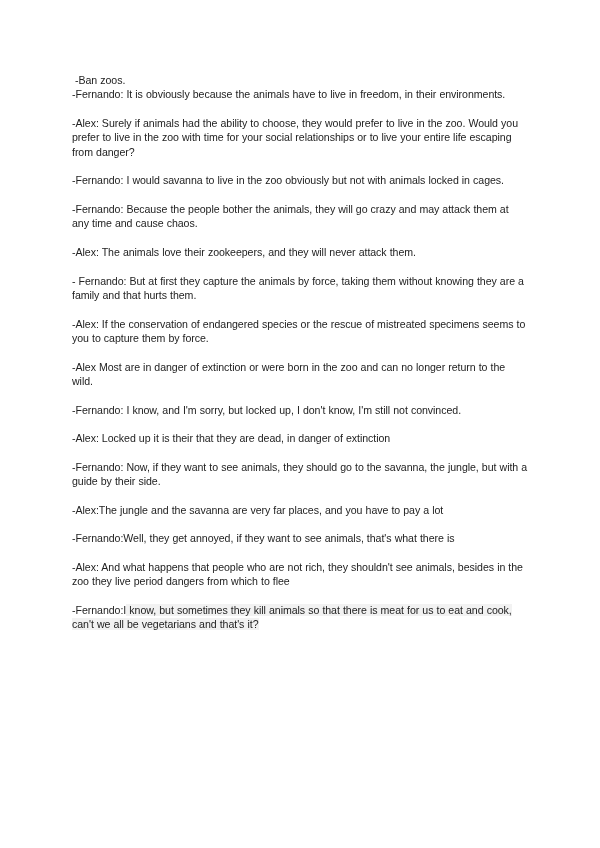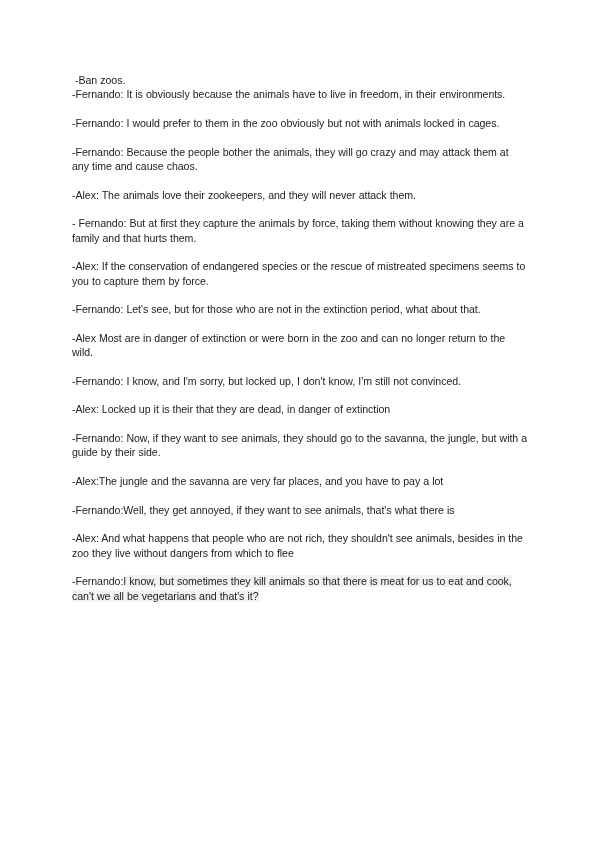--- a/index.html
+++ b/index.html
@@ -49,43 +49,43 @@
   </style>
 </head>
 <body>
 
 <div class="page">
   <div class="content">
     <p class="para tight title">-Ban zoos.</p>
 
     <p class="para"><span>-Fernando:</span><span> It is obviously because the animals have to live in freedom, in their environments.</span></p>
 
+    <p class="para"><span>-Alex:</span><span> Surely if animals had the ability to choose, they would prefer to live in the zoo. Would you prefer to live in the zoo with time for your social relationships or to live your entire life escaping from danger?</span></p>
 
-    <p class="para"><span>-Fernando:</span><span> I would prefer to them in the zoo obviously but not with animals locked in cages.</span></p>
+    <p class="para"><span>-Fernando:</span><span> I would savanna to live in the zoo obviously but not with animals locked in cages.</span></p>
 
 
     <p class="para"><span>-Fernando:</span><span> Because the people bother the animals, they will go crazy and may attack them at any time and cause chaos.</span></p>
 
     <p class="para"><span>-Alex:</span><span> The animals love their zookeepers, and they will never attack them.</span></p>
 
     <p class="para"><span>- Fernando:</span><span> But at first they capture the animals by force, taking them without knowing they are a family and that hurts them.</span></p>
 
     <p class="para"><span>-Alex:</span><span> If the conservation of endangered species or the rescue of mistreated specimens seems to you to capture them by force.</span></p>
 
-    <p class="para"><span>-Fernando:</span><span> Let's see, but for those who are not in the extinction period, what about that.</span></p>
 
     <p class="para"><span>-Alex</span><span> Most are in danger of extinction or were born in the zoo and can no longer return to the wild.</span></p>
 
     <p class="para"><span>-Fernando:</span><span> I know, and I'm sorry, but locked up, I don't know, I'm still not convinced.</span></p>
 
     <p class="para"><span>-Alex:</span><span> Locked up it is their that they are dead, in danger of extinction</span></p>
 
     <p class="para"><span>-Fernando:</span><span> Now, if they want to see animals, they should go to the savanna, the jungle, but with a guide by their side.</span></p>
 
     <p class="para"><span>-Alex:</span><span>The jungle and the savanna are very far places, and you have to pay a lot</span></p>
 
     <p class="para"><span>-Fernando:</span><span>Well, they get annoyed, if they want to see animals, that's what there is</span></p>
 
-    <p class="para"><span>-Alex:</span><span> And what happens that people who are not rich, they shouldn't see animals, besides in the zoo they live without dangers from  which to flee</span></p>
+    <p class="para"><span>-Alex:</span><span> And what happens that people who are not rich, they shouldn't see animals, besides in the zoo they live period dangers from  which to flee</span></p>
 
     <p class="para"><span>-Fernando:</span><span>I</span><span class="hl"> know, but sometimes they kill animals so that there is meat for us to eat and cook, can't we all be vegetarians and that's it?</span></p>
   </div>
 </div>
 
 </body></html>

